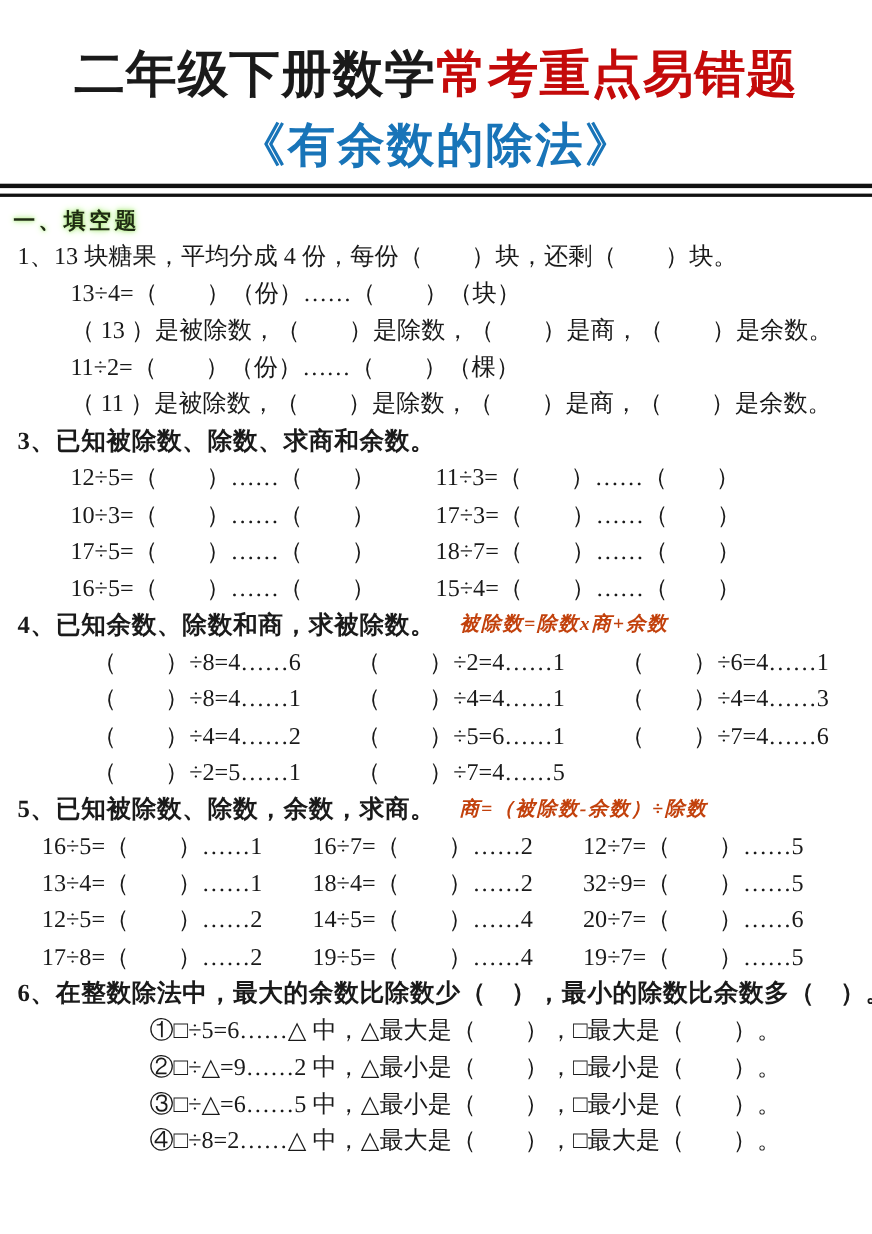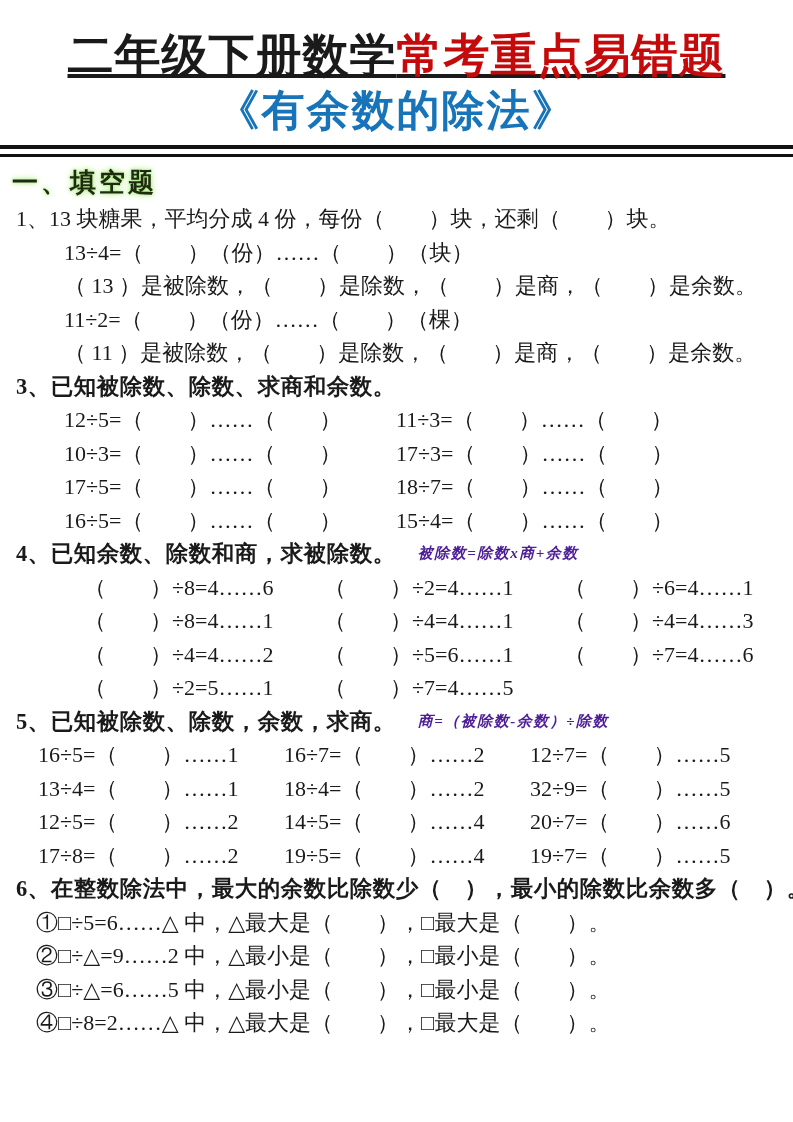--- a/index.html
+++ b/index.html
@@ -2,55 +2,55 @@
 <html><head>
 <meta charset="utf-8">
 <style>
   html,body { margin:0; padding:0; background:#ffffff; }
   .page {
     width:793px; height:1122px; overflow:hidden; position:relative;
     background:#ffffff; color:#1a1a1a;
     font-family:"Liberation Serif","DejaVu Serif",serif;
   }
   .title {
-    text-align:center; margin:0; padding-top:30px;
+    text-align:center; margin:12px; padding-top:30px;
     font-size:46px; font-weight:bold; letter-spacing:1px;
-    white-space:nowrap; line-height:1.15;text-decoration:underline;
+    white-space:nowrap; line-height:1.15;
   }
   .title .red-part { color:#c40a0a; }
   .subtitle {
     text-align:center; font-size:43px; font-weight:bold;
     color:#1874b8; letter-spacing:2px; line-height:1.2; margin-top:2px;
   }
   .header-rule {
     margin-top:9px; height:5px;
     border-top:4px solid #111111; border-bottom:3px solid #111111;
   }
   .section-heading {
-    margin:8px 16px 2px 12px; font-size:26px; font-weight:bold;
+    margin:8px 16px 2px 12px; font-size:20px; font-weight:bold;
     color:#1e2a12; letter-spacing:3px;
     text-shadow:0 0 3px #a8e878, 0 0 6px #c4f2a2, 0 0 9px #d9f7c4;
   }
   .line {
     font-size:22px; line-height:33.5px; height:33.5px;
     padding-left:16px; white-space:nowrap; overflow:hidden;
   }
   .indent1 { padding-left:64px; }
   .qhead { font-weight:bold; font-size:22.5px; letter-spacing:0.5px; }
   .headrow { display:flex; align-items:center; }
   .formula-note {
-    color:#4c1d95; font-size:15px; font-weight:bold; font-style:italic;
+    color:#c2410c; font-size:18px; font-weight:bold; font-style:italic;
     letter-spacing:1.5px; margin-left:22px; white-space:nowrap;
   }
   .eqrow { display:flex; white-space:nowrap; }
   .eqrow .cell { flex:0 0 auto; }
   .r2 { padding-left:64px; }  .r2 .cell { width:332px; }
   .r4 { padding-left:84px; }  .r4 .cell { width:240px; }
   .r5 { padding-left:38px; }  .r5 .cell { width:246px; }
-  .q6item { padding-left:36px; }
+  .q6item { padding-left:53px;text-align:center; }
 </style>
 </head>
 <body>
 
 <div class="page">
 
   <div class="title"><span>二年级下册数学</span><span class="red-part">常考重点易错题</span></div>
 
   <div class="subtitle">《有余数的除法》</div>
 

